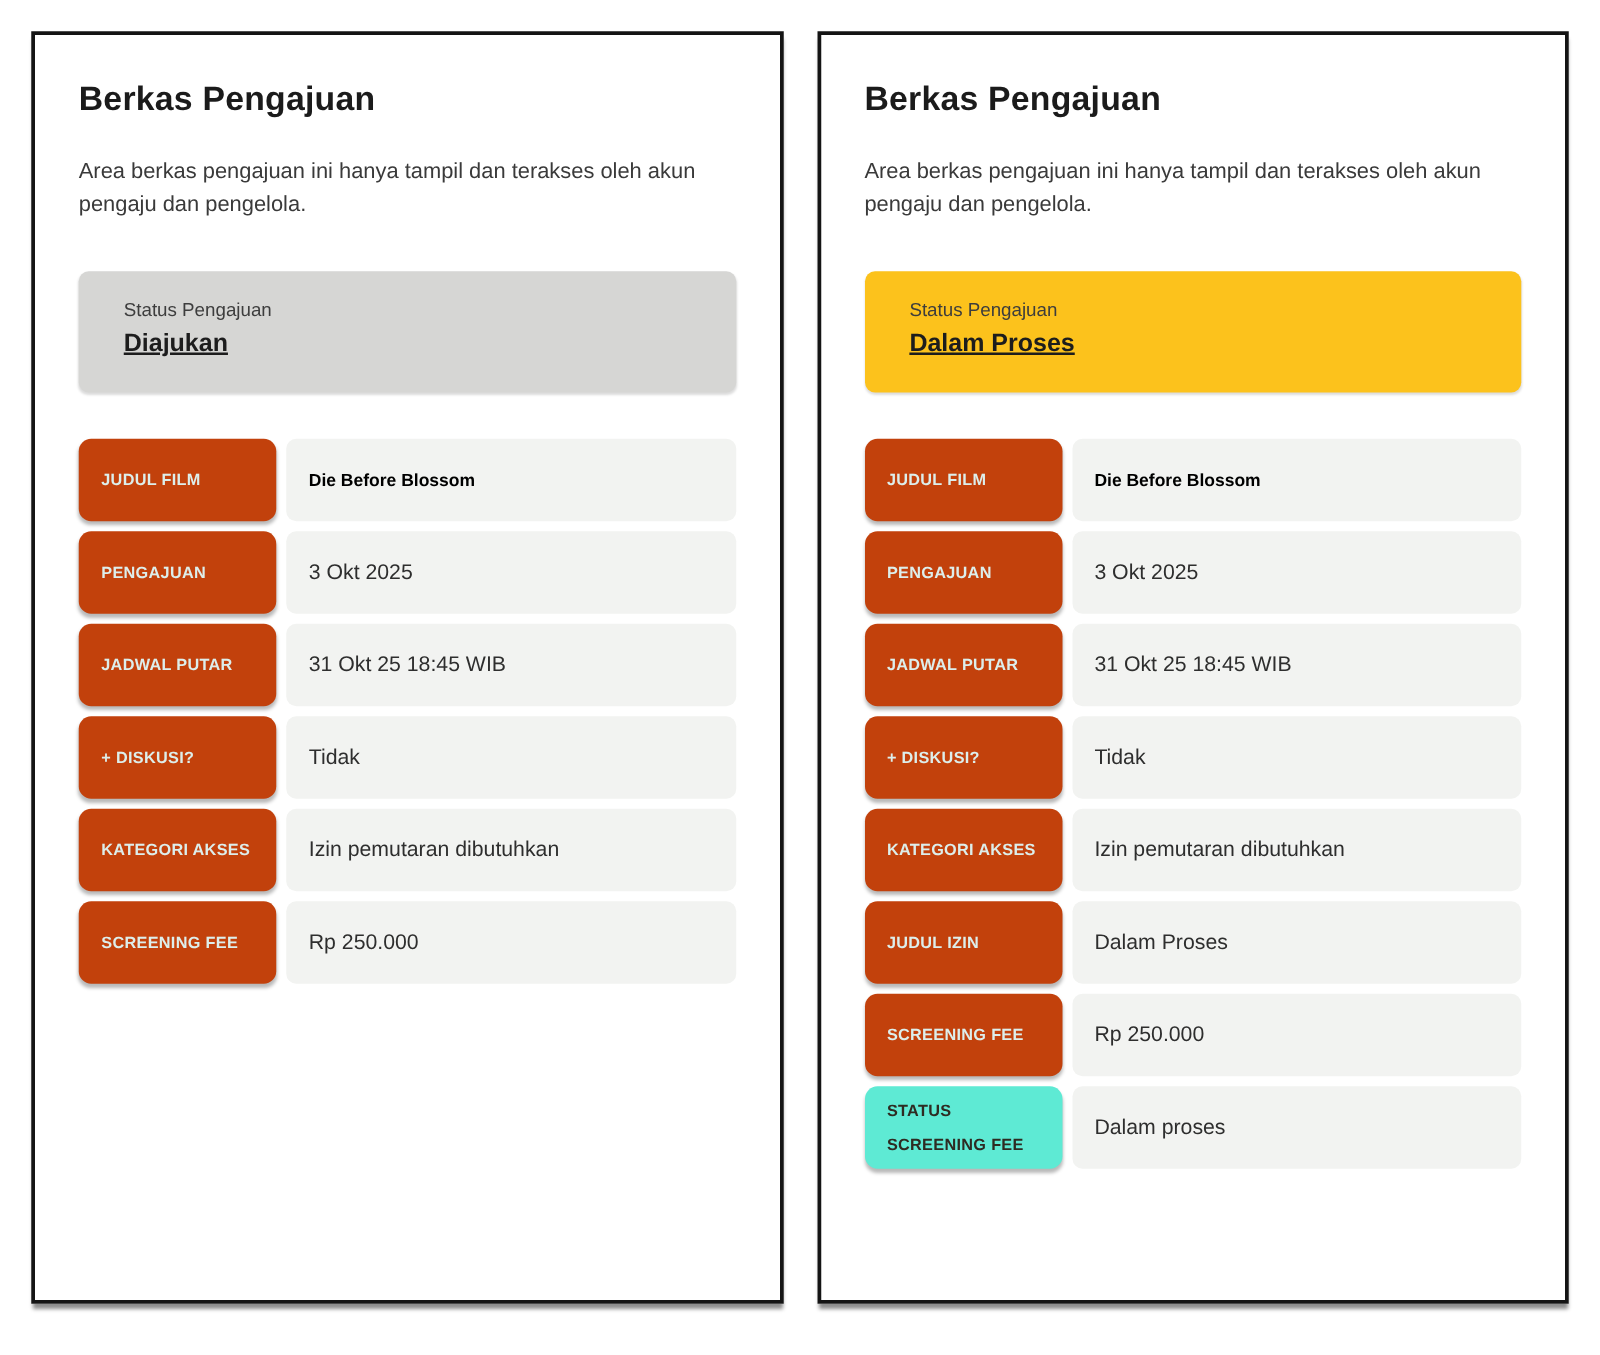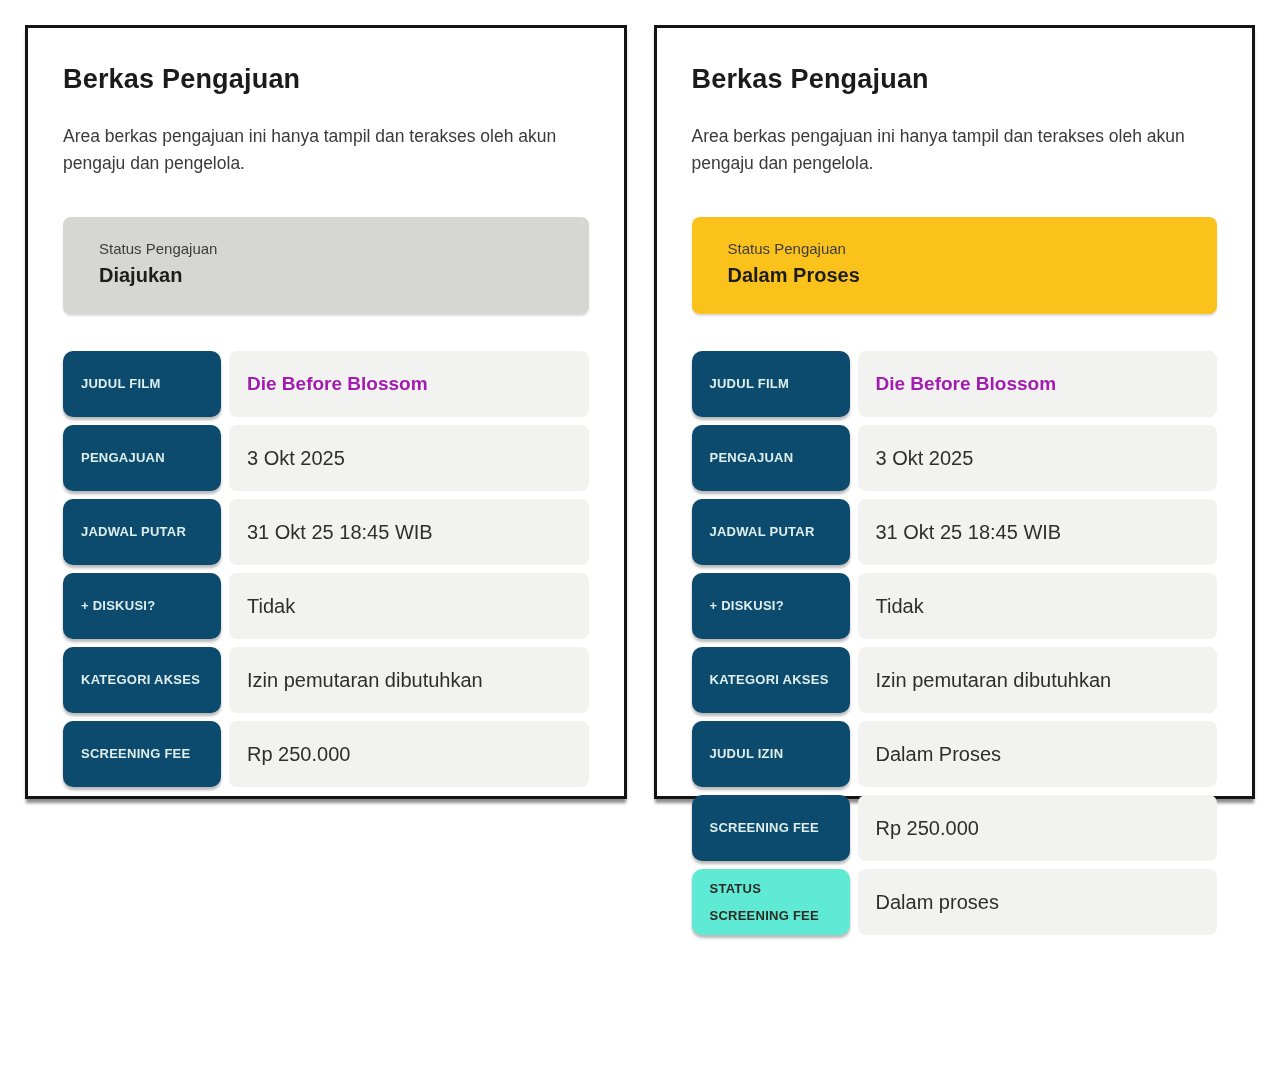--- a/index.html
+++ b/index.html
@@ -12,21 +12,21 @@
     overflow: hidden;
   }
   .page {
     display: flex;
     gap: 27px;
     padding: 25px;
     width: 1280px;
   }
   .card {
     flex: 1 1 0;
-    height: 774px;
+    height: 1018px;
     background: #ffffff;
     border: 3px solid #141414;
     box-shadow: 0 5px 3px -1px rgba(0,0,0,0.45);
     padding: 36px 35px 0 35px;
   }
   .card-title {
     font-size: 27px;
     font-weight: 700;
     color: #1b1b1b;
     letter-spacing: 0.2px;
@@ -49,32 +49,33 @@
   .status-yellow { background: #fcc21c; }
   .status-label {
     font-size: 15px;
     color: #3d3d3d;
   }
   .status-value {
     margin-top: 7px;
     font-size: 20px;
     font-weight: 700;
     color: #1d1d1d;
+    text-decoration: underline;
   }
   .rows {
     margin-top: 37px;
     display: flex;
     flex-direction: column;
     gap: 8px;
   }
   .row { display: flex; gap: 8px; height: 66px; }
   .row-label {
     width: 158px;
     flex: 0 0 158px;
-    background: #0c4a6e;
+    background: #c2410c;
     color: #ddeeeb;
     border-radius: 10px;
     display: flex;
     align-items: center;
     padding: 0 10px 0 18px;
     font-size: 13px;
     font-weight: 700;
     letter-spacing: 0.25px;
     box-shadow: 0 3px 3px rgba(0,0,0,0.28);
     line-height: 2.1;
@@ -83,27 +84,27 @@
     background: #5eead4;
     color: #2e2b22;
   }
   .row-value {
     flex: 1 1 auto;
     background: #f2f3f1;
     border-radius: 8px;
     display: flex;
     align-items: center;
     padding: 0 14px 0 18px;
-    font-size: 20px;
+    font-size: 17px;
     color: #2e2e2e;
   }
   .row-value.value-film {
     font-weight: 700;
-    font-size: 19px;
-    color: #a21caf;
+    font-size: 14px;
+    color: #000000;
   }
 </style>
 </head>
 <body>
 
 <div class="page">
 
   <section class="card">
     <h1 class="card-title">Berkas Pengajuan</h1>
     <p class="card-desc">Area berkas pengajuan ini hanya tampil dan terakses oleh akun pengaju dan pengelola.</p>

